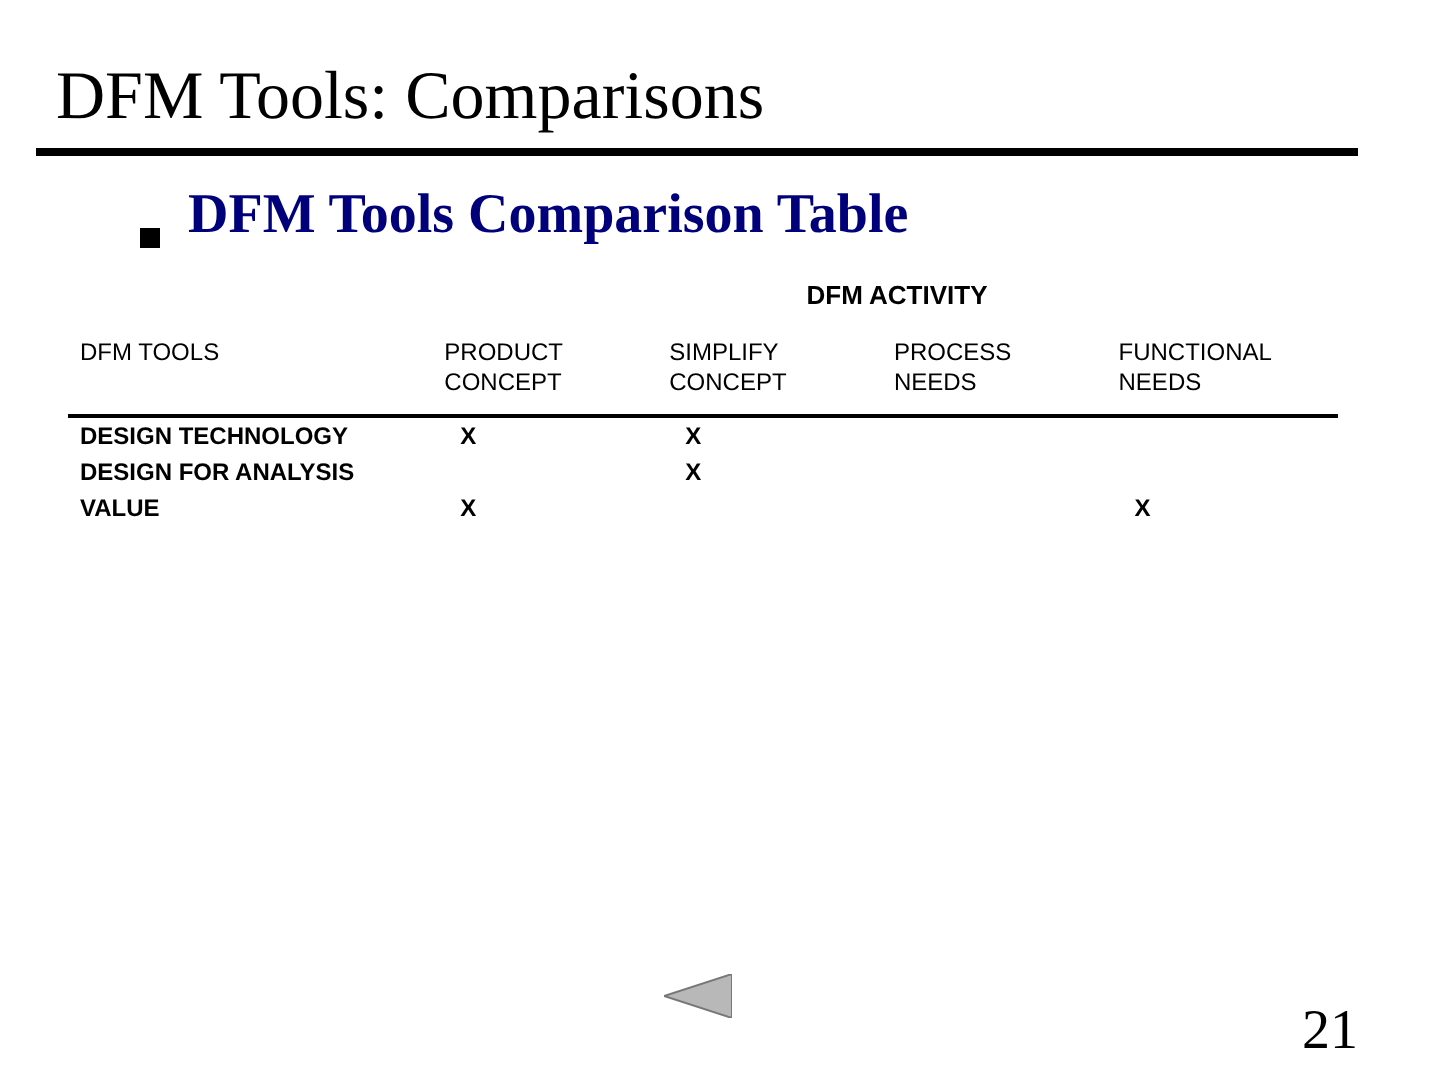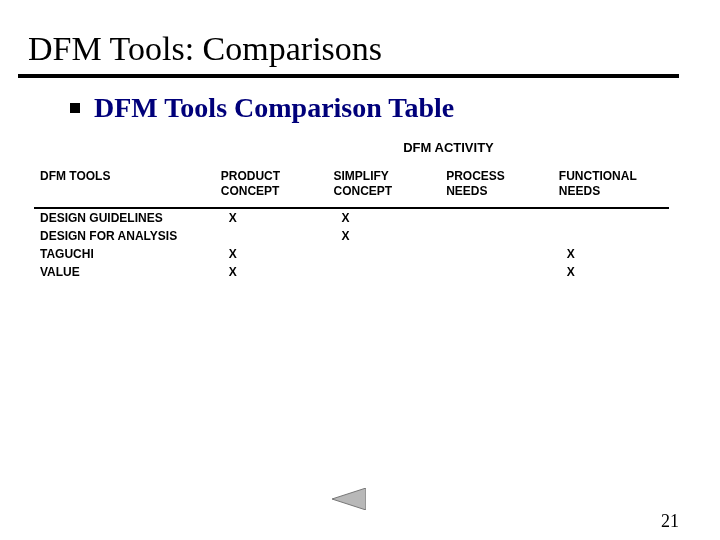--- a/index.html
+++ b/index.html
@@ -23,21 +23,21 @@
     font-weight: normal;
     padding: 30px 0 6px 28px;
   }
   .rule {
     height: 4px;
     background: #000;
     margin: 0 18px 0 18px;
   }
   .subtitle-row {
     display: flex;
-    align-items: center;
+    align-items: flex-end;
     padding: 14px 0 16px 70px;
   }
   .bullet {
     width: 10px;
     height: 10px;
     background: #000;
     margin-right: 14px;
     flex: 0 0 auto;
   }
   .subtitle {
@@ -57,21 +57,21 @@
     padding: 0 28px 0 34px;
   }
   table {
     border-collapse: collapse;
     width: 100%;
     font-family: Arial, Helvetica, sans-serif;
     font-size: 12px;
   }
   th {
     text-align: left;
-    font-weight: bold;
+    font-weight: normal;
     vertical-align: top;
     padding: 4px 6px 6px 6px;
     line-height: 1.25;
   }
   th.tools { width: 190px; }
   th.col { width: 110px; margin-left: 12px; }
   thead tr.hr td {
     border-bottom: 2px solid #000;
     padding: 0;
     height: 2px;
@@ -87,21 +87,21 @@
   .nav-icon {
     position: absolute;
     bottom: 26px;
     left: 50%;
     transform: translateX(-50%);
   }
   .page-num {
     position: absolute;
     right: 18px;
     bottom: 8px;
-    font-size: 18px;
+    font-size: 28px;
   }
 </style>
 </head>
 <body>
 
 <div class="slide">
 
   <div class="title">DFM Tools: Comparisons</div>
   <div class="rule"></div>
 
@@ -121,39 +121,32 @@
           <th class="col">SIMPLIFY<br>CONCEPT</th>
           <th class="col">PROCESS<br>NEEDS</th>
           <th class="col">FUNCTIONAL<br>NEEDS</th>
         </tr>
         <tr class="hr">
             <td colspan="5"></td>
           </tr>
       </thead>
       <tbody>
         <tr>
-          <td class="tool">DESIGN GUIDELINES</td>
+          <td class="tool">DESIGN TECHNOLOGY</td>
           <td class="mark">X</td>
           <td class="mark">X</td>
           <td class="mark"></td>
           <td class="mark"></td>
         </tr>
         <tr>
           <td class="tool">DESIGN FOR ANALYSIS</td>
           <td class="mark"></td>
           <td class="mark">X</td>
           <td class="mark"></td>
           <td class="mark"></td>
-        </tr>
-        <tr>
-          <td class="tool">TAGUCHI</td>
-          <td class="mark">X</td>
-          <td class="mark"></td>
-          <td class="mark"></td>
-          <td class="mark">X</td>
         </tr>
         <tr>
           <td class="tool">VALUE</td>
           <td class="mark">X</td>
           <td class="mark"></td>
           <td class="mark"></td>
           <td class="mark">X</td>
         </tr>
       </tbody>
     </table>

